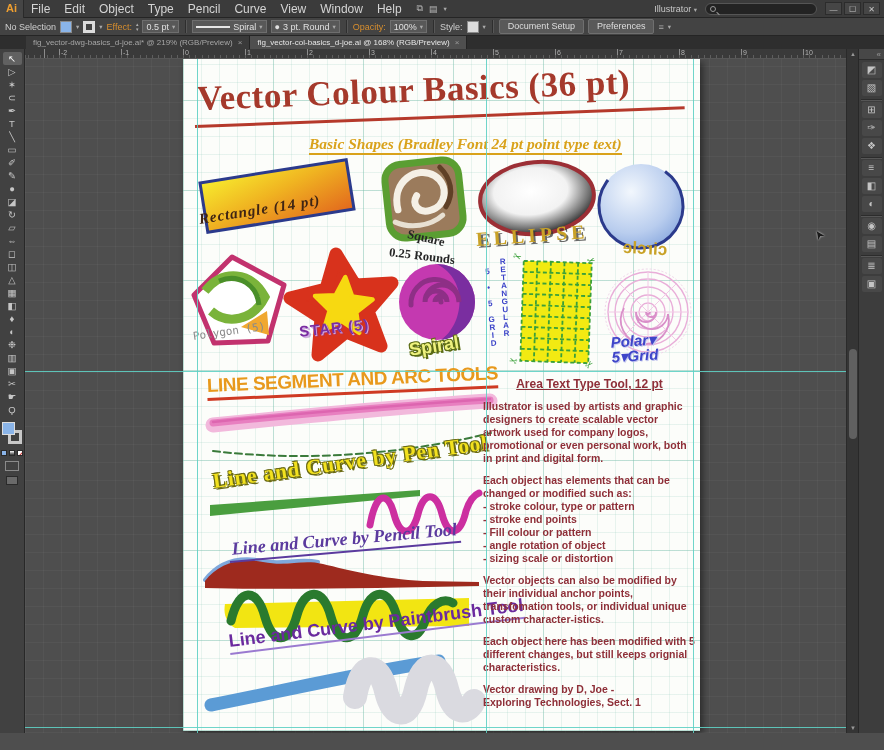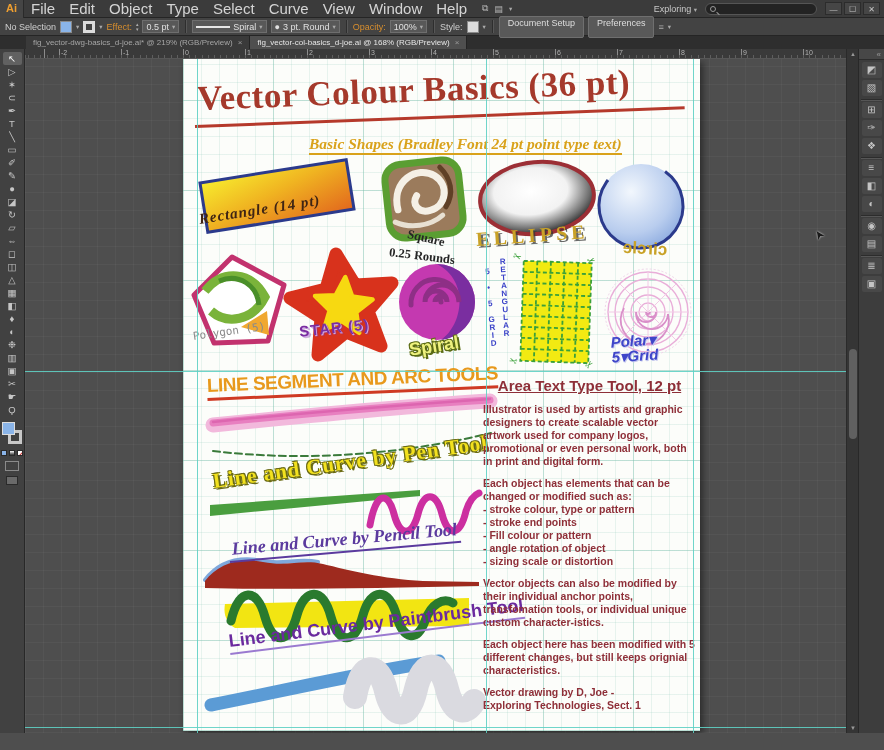--- a/index.html
+++ b/index.html
@@ -6,21 +6,21 @@
   *{box-sizing:border-box;}
   .app{position:relative;width:884px;height:750px;overflow:hidden;background:#4e4e4e;
        font-family:"Liberation Sans",sans-serif;-webkit-font-smoothing:antialiased;}
 
   
   .menu-bar{position:absolute;left:0;top:0;width:884px;height:18px;background:#3b3b3b;
             border-bottom:1px solid #252525;display:flex;align-items:center;z-index:30;}
   .logo{width:24px;height:18px;background:#454545;color:#ef9f30;font-weight:bold;font-size:11px;
         text-align:center;line-height:17px;border-right:1px solid #2a2a2a;}
   .menus{display:flex;}
-  .menu-item{color:#d4d4d4;font-size:15px;padding:0 7px;line-height:18px;white-space:nowrap;text-align:right;}
+  .menu-item{color:#d4d4d4;font-size:12px;padding:0 7px;line-height:18px;white-space:nowrap;text-align:right;}
   .mb-icons{display:flex;align-items:center;gap:6px;margin-left:8px;color:#b8b8b8;font-size:9px;}
   .mb-right{margin-left:auto;display:flex;align-items:center;gap:8px;padding-right:4px;}
   .workspace{color:#c8c8c8;font-size:9px;}
   .searchbox{width:112px;height:12px;background:#232323;border:1px solid #555;border-radius:6px;
              position:relative;}
   .mag{position:absolute;left:4px;top:2px;width:6px;height:6px;border:1px solid #999;border-radius:50%;}
   .mag::after{content:"";position:absolute;left:5px;top:6px;width:4px;height:1px;background:#999;
               transform:rotate(45deg);}
   .win-btns{display:flex;gap:2px;}
   .win-btn{color:#c4c4c4;font-size:8px;width:17px;height:13px;line-height:13px;text-align:center;
@@ -33,21 +33,21 @@
   .cb-sep{width:1px;height:13px;background:#2e2e2e;box-shadow:1px 0 0 #575757;margin:0 2px;}
   .swatch{width:12px;height:12px;border:1px solid #8a8a8a;}
   .fill-swatch{background:#8ab4e8;}
   .stroke-swatch{border:3px solid #dcdcdc;background:#434343;}
   .dd{font-size:6.5px;color:#aaa;}
   .orange{color:#d78e2e;}
   .spinner{display:flex;flex-direction:column;font-size:5px;line-height:4.5px;color:#b0b0b0;}
   .valbox{background:#585858;border:1px solid #6e6e6e;height:13px;display:flex;align-items:center;
           padding:0 3px;gap:3px;color:#e0e0e0;white-space:nowrap;}
   .line-preview{width:34px;height:0;border-top:2px solid #e6e6e6;}
-  .btn{background:#595959;border:1px solid #6f6f6f;border-radius:2px;height:22px;line-height:12px;
+  .btn{background:#595959;border:1px solid #6f6f6f;border-radius:2px;height:15px;line-height:12px;
        padding:0 8px;color:#dedede;white-space:nowrap;}
 
   
   .tab-bar{position:absolute;left:0;top:36px;width:884px;height:13px;background:#2e2e2e;
            display:flex;align-items:stretch;padding-left:26px;z-index:25;}
   .tab{display:flex;align-items:center;gap:5px;font-size:8px;padding:0 7px;background:#3a3a3a;
        color:#a6a6a6;border-right:1px solid #242424;white-space:nowrap;}
   .tab.active{background:#4f4f4f;color:#e6e6e6;}
   .tab-close{font-size:8px;color:#9a9a9a;}
 
@@ -132,21 +132,21 @@
   .h-pen{left:30px;top:410px;transform:rotate(-8deg);transform-origin:left center;
          font:bold 21px "Liberation Serif",serif;color:#f2e11e;letter-spacing:1px;
          text-shadow:2px 2px 0 #6b6b14,-1px -1px 0 #6b6b14,1px -1px 0 #6b6b14,-1px 1px 0 #6b6b14;}
   .h-pencil{left:46px;top:480px;transform:rotate(-5deg);transform-origin:left center;
             font:italic bold 18px "Liberation Serif",serif;color:#5b3a9e;
             border-bottom:2px solid #5b3a9e;padding:0 3px 1px;}
   .h-paint{left:46px;top:572px;transform:rotate(-7deg);transform-origin:left center;
            font:bold 18px "Liberation Sans",sans-serif;color:#6a2a9e;
            border-bottom:2px solid #9a7ad0;padding-bottom:1px;}
   .area-text{position:absolute;left:300px;top:318px;width:213px;color:#8e2f38;z-index:4;}
-  .at-head{text-align:center;font-size:15px;font-weight:bold;text-decoration:underline;margin:0 0 9px;}
+  .at-head{text-align:center;font-size:12px;font-weight:bold;text-decoration:underline;margin:0 0 9px;}
   .atp{font-size:10.5px;font-weight:bold;line-height:1.24;margin:0 0 9px;white-space:pre-line;}
 
   
   .vscroll{position:absolute;right:26px;top:49px;width:12px;bottom:17px;background:#353535;
            border-left:1px solid #2a2a2a;z-index:20;}
   .vthumb{position:absolute;left:2px;top:300px;width:8px;height:90px;background:#606060;border-radius:4px;}
   .vs-arrow{position:absolute;left:0;width:12px;height:10px;color:#999;font-size:6px;text-align:center;line-height:10px;}
   .dock{position:absolute;right:0;top:49px;width:26px;bottom:17px;background:#3d3d3d;
         border-left:1px solid #282828;z-index:20;}
   .dock-head{height:11px;text-align:right;color:#999;font-size:8px;line-height:11px;padding-right:3px;
@@ -171,34 +171,34 @@
 
 <div class="app">
 
   <div class="menu-bar">
     <div class="logo">Ai</div>
     <div class="menus" id="menus">
         <span class="menu-item">File</span>
         <span class="menu-item">Edit</span>
         <span class="menu-item">Object</span>
         <span class="menu-item">Type</span>
-        <span class="menu-item">Select</span>
+        <span class="menu-item">Pencil</span>
         <span class="menu-item">Curve</span>
         <span class="menu-item">View</span>
         <span class="menu-item">Window</span>
         <span class="menu-item">Help</span>
       </div>
     <div class="mb-icons">
       <span>⧉</span>
       <span>▤</span>
       <span class="dd">▾</span>
     </div>
     <div class="mb-right">
       <span class="workspace">
-        <span>Exploring</span>
+        <span>Illustrator</span>
         <span class="dd">▾</span>
       </span>
       <span class="searchbox">
           <span class="mag"></span>
         </span>
       <span class="win-btns">
         <span class="win-btn">—</span>
         <span class="win-btn">☐</span>
         <span class="win-btn">✕</span>
       </span>

